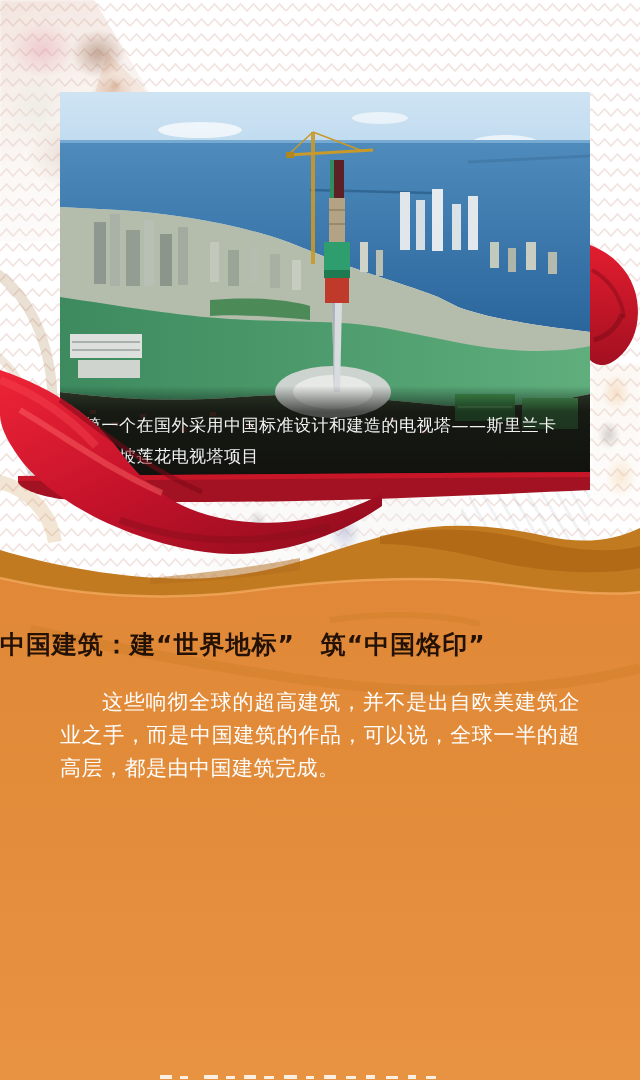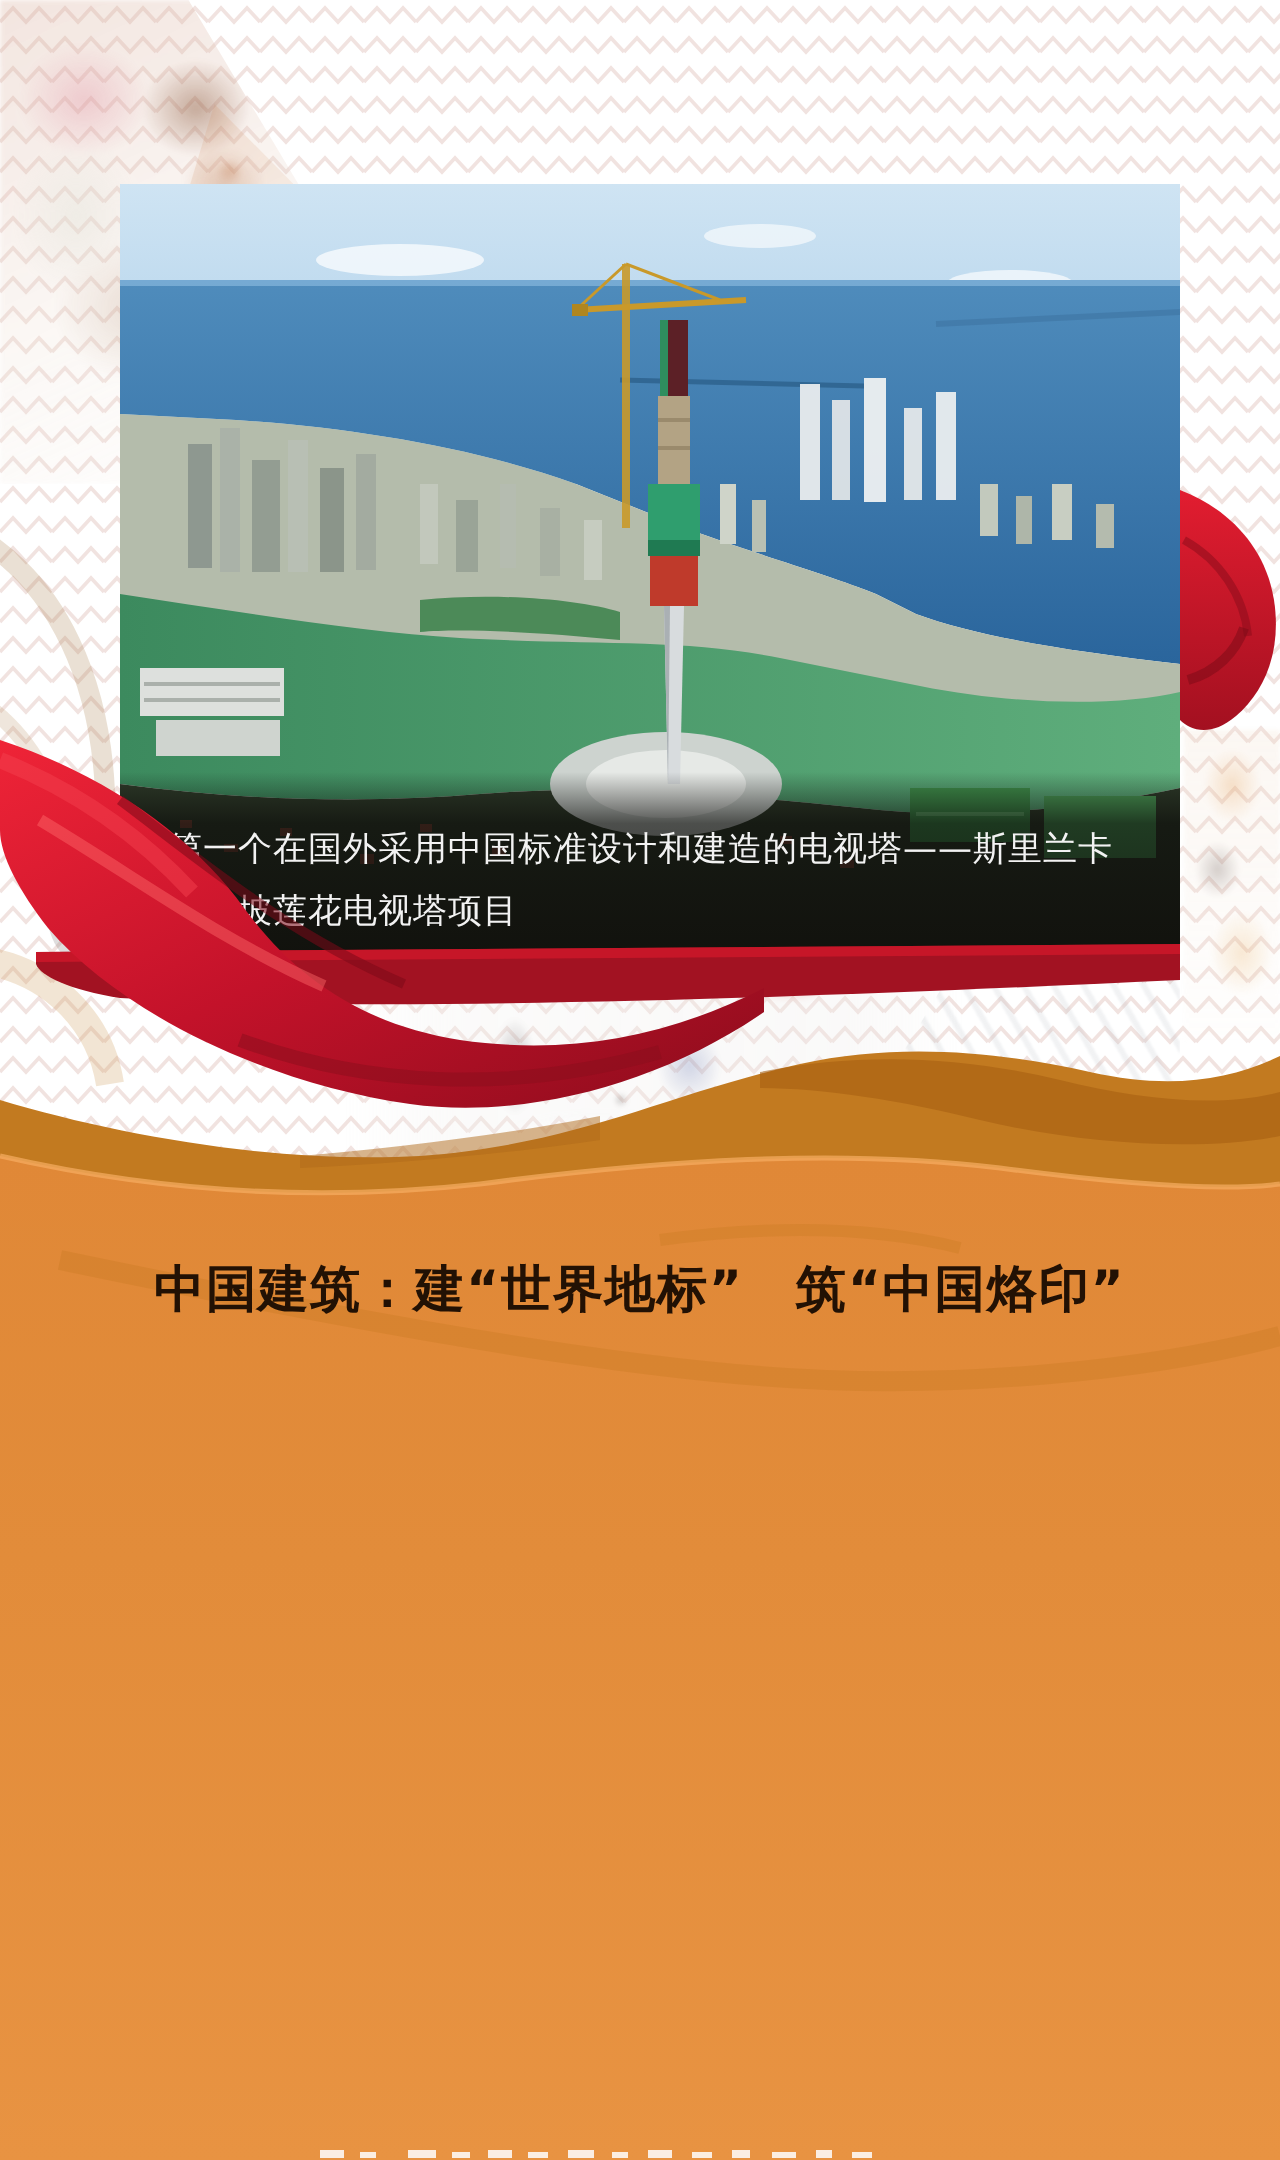--- a/index.html
+++ b/index.html
@@ -44,21 +44,21 @@
       radial-gradient(22px 30px at 60% 72%, rgba(230,170,90,.5), rgba(230,170,90,0) 72%),
       linear-gradient(180deg, rgba(240,220,200,.45), rgba(250,245,240,.2));}
   
   .photo{left:60px;top:92px;width:530px;height:386px;overflow:hidden;}
   .caption{position:absolute;left:0;bottom:0;width:100%;height:92px;box-sizing:border-box;
     padding:24px 22px 0 24px;
     background:linear-gradient(180deg, rgba(10,10,8,0) 0%, rgba(10,10,8,.66) 28%, rgba(12,10,8,.84) 100%);
     color:#f2f2f2;font-size:17px;line-height:31px;letter-spacing:.5px;}
   
   .orange{left:0;top:470px;width:640px;height:610px;}
-  .article-title{position:absolute;left:0;top:158px;width:100%;text-align:center;
+  .article-title{position:absolute;left:0;top:158px;width:100%;text-align:left;
     color:#221104;font-size:25px;font-weight:bold;letter-spacing:1px;}
   .article-body{position:absolute;left:0;top:216px;width:640px;box-sizing:border-box;padding:0 60px;}
   .article-body p{margin:0;color:#ffffff;font-size:21px;line-height:33px;
     text-indent:2em;text-align:justify;letter-spacing:.5px;}
 </style>
 </head>
 <body>
 
 <div class="page">
 
@@ -230,20 +230,21 @@
 
       <path d="M0,108 C70,124 150,132 240,122 C330,110 420,104 500,114 C560,122 610,126 640,122 L640,610 L0,610 Z" fill="url(#duneG)"></path>
       <path d="M0,108 C70,124 150,132 240,122 C330,110 420,104 500,114 C560,122 610,126 640,122" fill="none" stroke="#f6ae62" stroke-width="2.5" opacity=".7"></path>
       <path d="M30,160 C150,185 280,210 380,218 C480,226 580,214 640,198" fill="none" stroke="#c4761f" stroke-width="10" opacity=".3"></path>
       <path d="M330,150 C390,142 440,144 480,154" fill="none" stroke="#c97a22" stroke-width="6" opacity=".35"></path>
     </svg>
 
     <div class="article-title">中国建筑：建“世界地标”　筑“中国烙印”</div>
 
     <div class="article-body">
+      <p>这些响彻全球的超高建筑，并不是出自欧美建筑企业之手，而是中国建筑的作品，可以说，全球一半的超高层，都是由中国建筑完成。</p>
     </div>
 
     <svg style="position:absolute;left:160px;top:602px" width="290" height="8">
       <g fill="#ffffff" opacity=".85">
         <rect x="0" y="3" width="12" height="4"></rect>
           <rect x="20" y="4" width="8" height="3"></rect>
         <rect x="44" y="3" width="14" height="4"></rect>
           <rect x="66" y="4" width="9" height="3"></rect>
         <rect x="84" y="3" width="12" height="4"></rect>
           <rect x="104" y="4" width="10" height="3"></rect>

